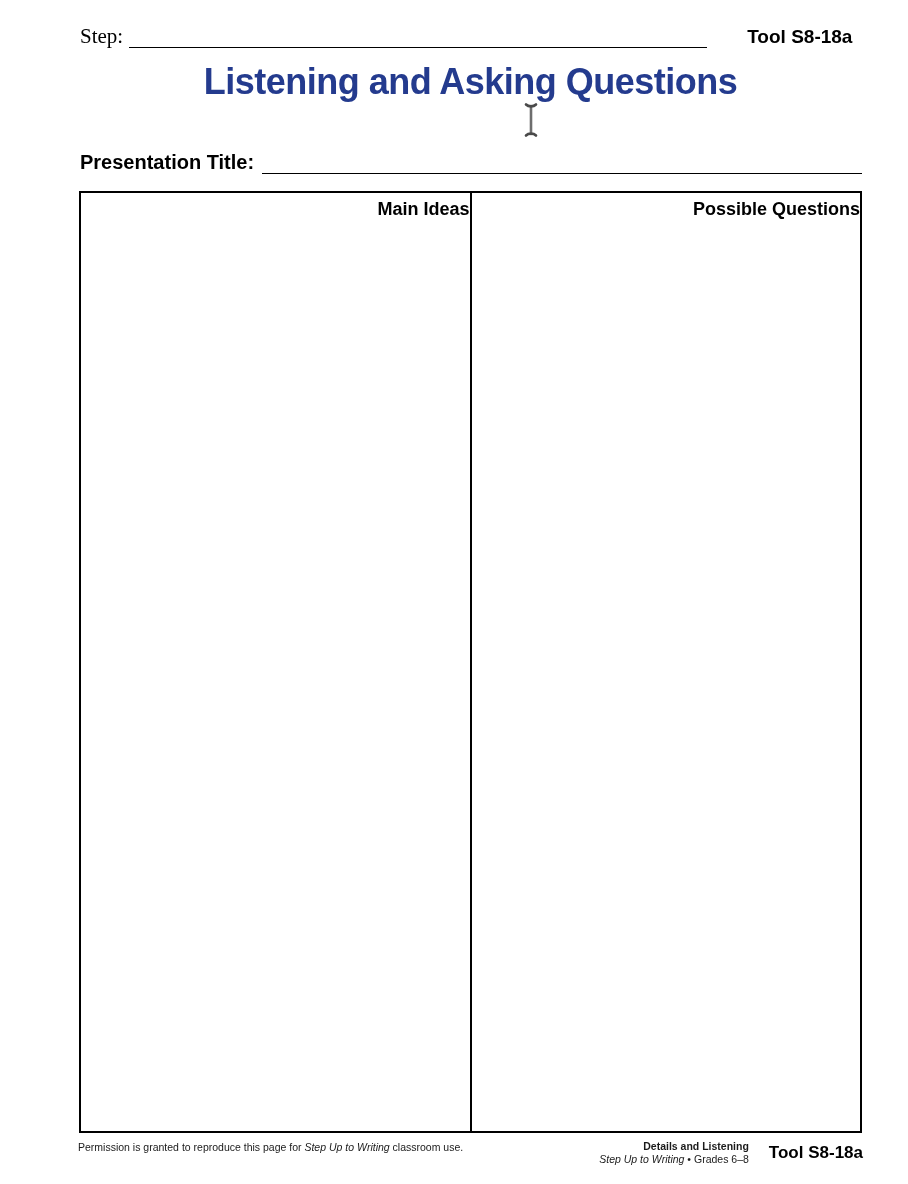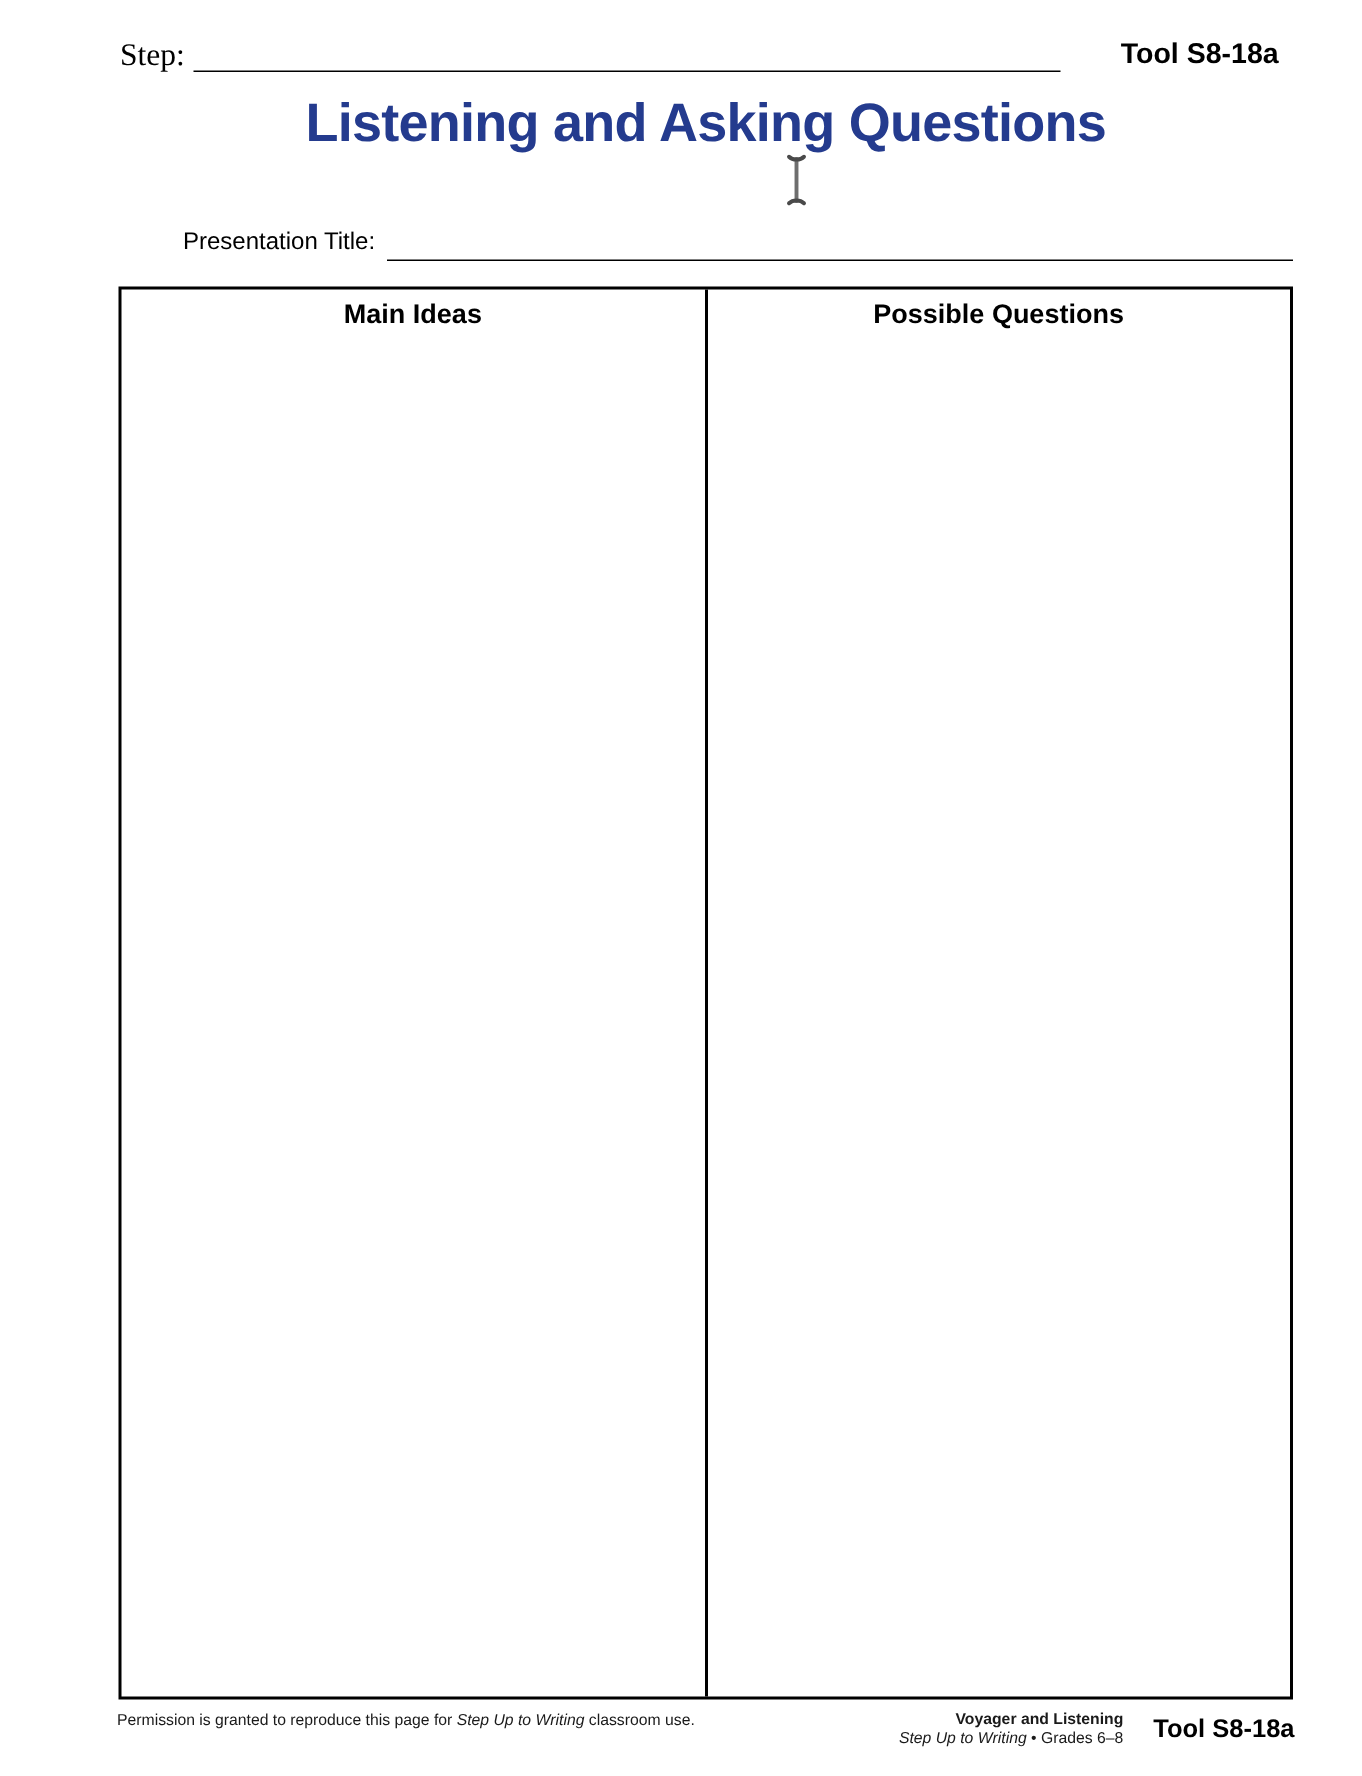--- a/index.html
+++ b/index.html
@@ -56,25 +56,24 @@
   }
   
   .presentation-row {
     position: absolute;
     left: 80px; top: 150px;
     width: 782px;
     display: flex;
     align-items: flex-end;
   }
   .presentation-label {
-    font-size: 16px;
-    font-weight: normal;
+    font-size: 20px;
+    font-weight: bold;
     line-height: 24px;
     white-space: nowrap;
-    margin-left: 42px;
   }
   .presentation-line {
     flex: 1;
     margin-left: 8px;
     border-bottom: 1.5px solid #000;
     height: 24px;
   }
   
   .idea-table {
     position: absolute;
@@ -84,21 +83,21 @@
     display: flex;
   }
   .idea-col {
     flex: 1;
     display: flex;
     flex-direction: column;
   }
   .idea-col + .idea-col { border-left: 2px solid #000; }
   .idea-col-header {
     padding-top: 6px;
-    text-align: center;
+    text-align: right;
     font-size: 18px;
     font-weight: bold;
   }
   .idea-col-body { flex: 1; }
   
   .footer-left {
     position: absolute;
     left: 78px; top: 1141px;
     font-size: 10.5px;
     line-height: 13.5px;
@@ -161,19 +160,19 @@
 </div>
 
 <div class="footer-left">
   <div>
     <span>Permission is granted to reproduce this page for </span><span class="italic">Step Up to Writing</span><span> classroom use.</span>
   </div>
 </div>
 
 <div class="footer-right">
   <div class="footer-credit">
-    <div class="bold">Voyager and Listening</div>
+    <div class="bold">Details and Listening</div>
     <div>
       <span class="italic">Step Up to Writing</span><span> • Grades 6–8</span>
     </div>
   </div>
   <div class="tool-bottom">Tool S8-18a</div>
 </div>
 
 </body></html>

